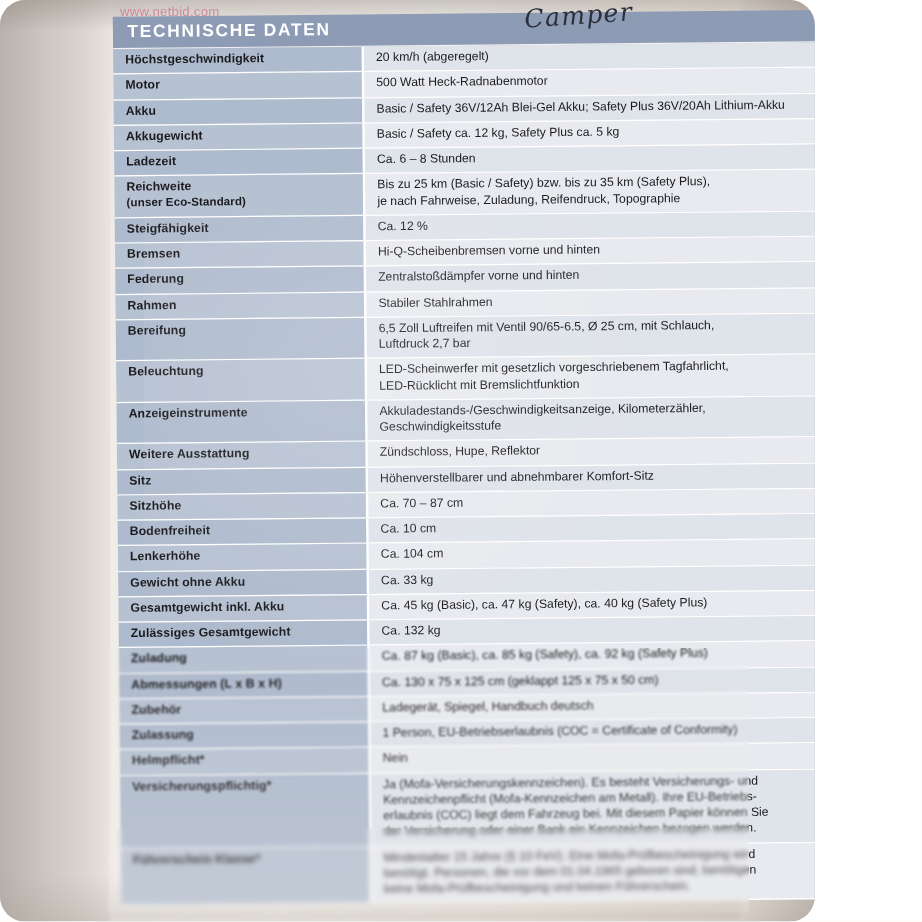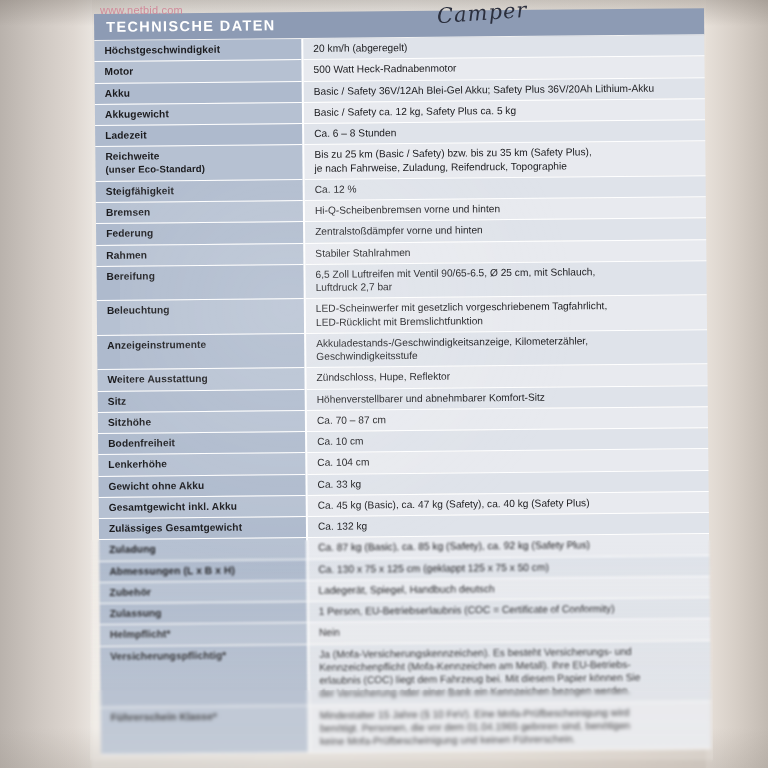--- a/index.html
+++ b/index.html
@@ -8,24 +8,25 @@
     background: #ffffff;
   }
   body {
     width: 768px;
     height: 768px;
     overflow: hidden;
     font-family: "Liberation Sans", sans-serif;
   }
   #page {
     position: relative;
-    width: 768px;
+    width: 679px;
     height: 768px;
     background: #e8e2dc;
     overflow: hidden;
+    border-radius: 21px;
   }
   
   #photo-bg {
     position: absolute;
     inset: 0;
     background:
       linear-gradient(100deg, #cfc8c2 0%, #ded8d2 6%, #efebe6 16%, #f5f2ee 45%, #efe9e2 70%, #e4dcd4 86%, #d6cec6 100%);
   }
   #edge-left {
     position: absolute;

